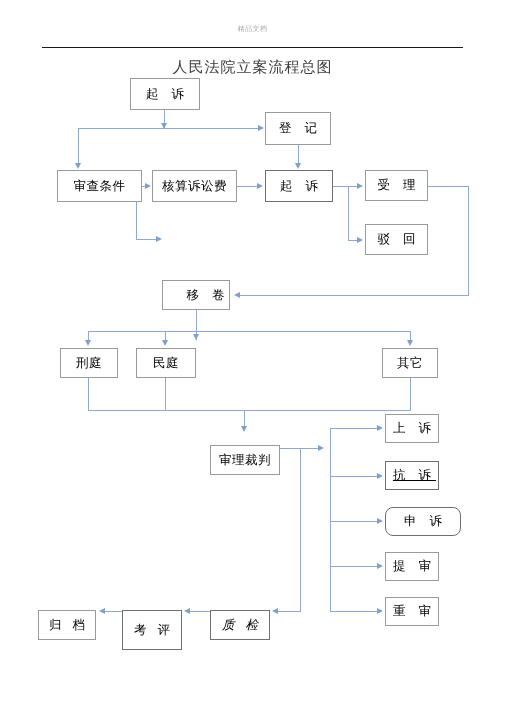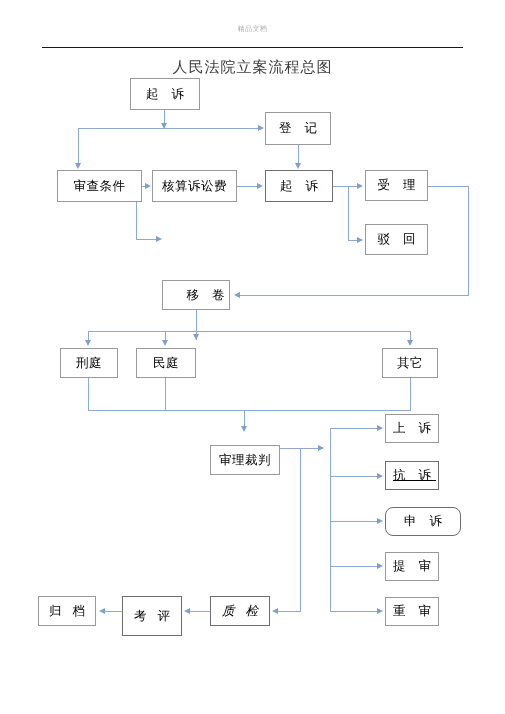--- a/index.html
+++ b/index.html
@@ -44,21 +44,21 @@
     background:#ffffff;
     display:flex; align-items:center; justify-content:center;
     font-size:12.5px;
     color:#000000;
     letter-spacing:0.5px;
     white-space:nowrap;
     z-index:5;
   }
   .box.strong { border:1.3px solid #6e6e6e; }
   .box.sp { letter-spacing:5px; text-indent:5px; }
-  .box.sp4 { letter-spacing:4px; text-indent:4px; }
+  .box.sp4 { letter-spacing:4px; text-indent:4px;margin-top:14px; }
 
   
   .ln {
     position:absolute;
     background:#8faad0;
     z-index:2;
   }
   .lnh { height:1.3px; }
   .lnv { width:1.3px; }
   .ar {

